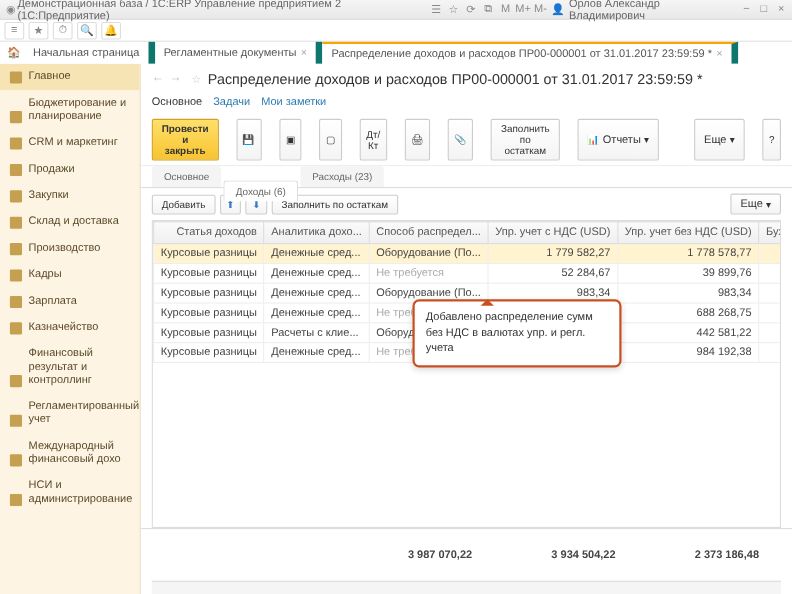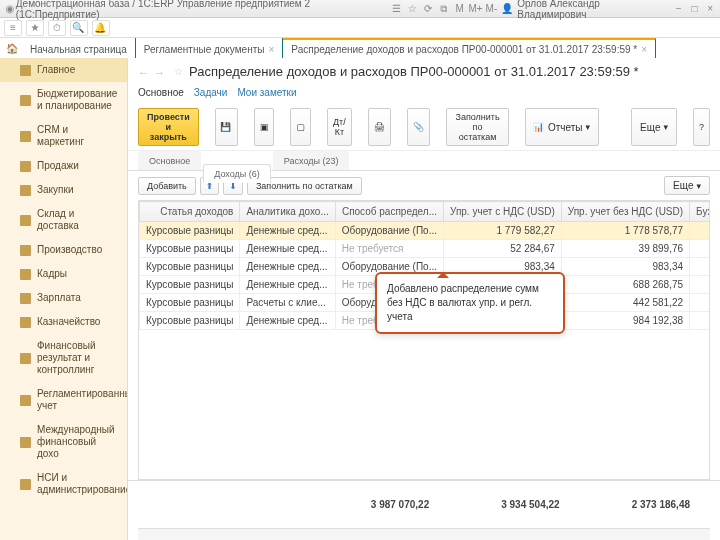--- a/index.html
+++ b/index.html
@@ -4,26 +4,26 @@
 <style>
 *{box-sizing:border-box;margin:0;padding:0;font-family:Arial,sans-serif;font-size:10px}
 body{background:#fff;width:720px;height:540px;overflow:hidden;position:relative}
 .titlebar{height:18px;background:linear-gradient(#f5f5f5,#e8e8e8);border-bottom:1px solid #ccc;display:flex;align-items:center;padding:0 4px;font-size:9px;color:#666}
 .titlebar .tb-right{margin-left:auto;display:flex;gap:4px;align-items:center}
 .titlebar .ic{width:12px;height:12px;display:inline-flex;align-items:center;justify-content:center;color:#888}
 .topmenu{height:20px;background:#fff;border-bottom:1px solid #ddd;display:flex;align-items:center;padding:0 4px;gap:4px}
 .topmenu .mbtn{width:18px;height:16px;border:1px solid #ddd;border-radius:2px;display:flex;align-items:center;justify-content:center;color:#888}
 .tabs-row{height:20px;background:#fff;display:flex;align-items:stretch;padding-left:4px}
 .tabs-row .navhome{width:18px;display:flex;align-items:center;justify-content:center;color:#f7a600}
-.tabs-row .tab{padding:3px 8px;font-size:9px;color:#555;border-right:1px solid #0f766e;display:flex;align-items:flex-end;gap:4px}
+.tabs-row .tab{padding:3px 8px;font-size:9px;color:#555;border-right:6px solid #0f766e;display:flex;align-items:center;gap:4px}
 .tabs-row .tab.active{background:#fff;border-top:2px solid #f7a600}
 .tabs-row .tab .x{color:#aaa;font-size:10px}
 .main{display:flex;height:calc(540px - 58px)}
 .sidebar{width:128px;background:#fdf4e3;border-right:1px solid #e8dcc0;overflow:hidden}
-.sidebar .item{padding:6px 20px;font-size:9px;color:#5a4a2a;display:flex;align-items:center;gap:6px;line-height:1.2}
+.sidebar .item{padding:6px 9px;font-size:9px;color:#5a4a2a;display:flex;align-items:flex-end;gap:6px;line-height:1.2}
 .sidebar .item.active{background:#f7e4b5}
 .sidebar .ic{width:11px;height:11px;flex-shrink:0;background:#c4a050;border-radius:1px}
 .content{flex:1;background:#fff;display:flex;flex-direction:column;overflow:hidden}
 .doc-head{padding:6px 10px;display:flex;align-items:center;gap:6px}
 .doc-head .arrows{display:flex;gap:2px}
 .doc-head .ar{width:14px;height:14px;color:#bbb;font-size:11px}
 .doc-head h1{font-size:13px;font-weight:normal;color:#333}
 .sublinks{padding:2px 10px 6px;display:flex;gap:10px;font-size:9px}
 .sublinks a{color:#2a7ab0;text-decoration:none}
 .sublinks .cur{color:#333}

